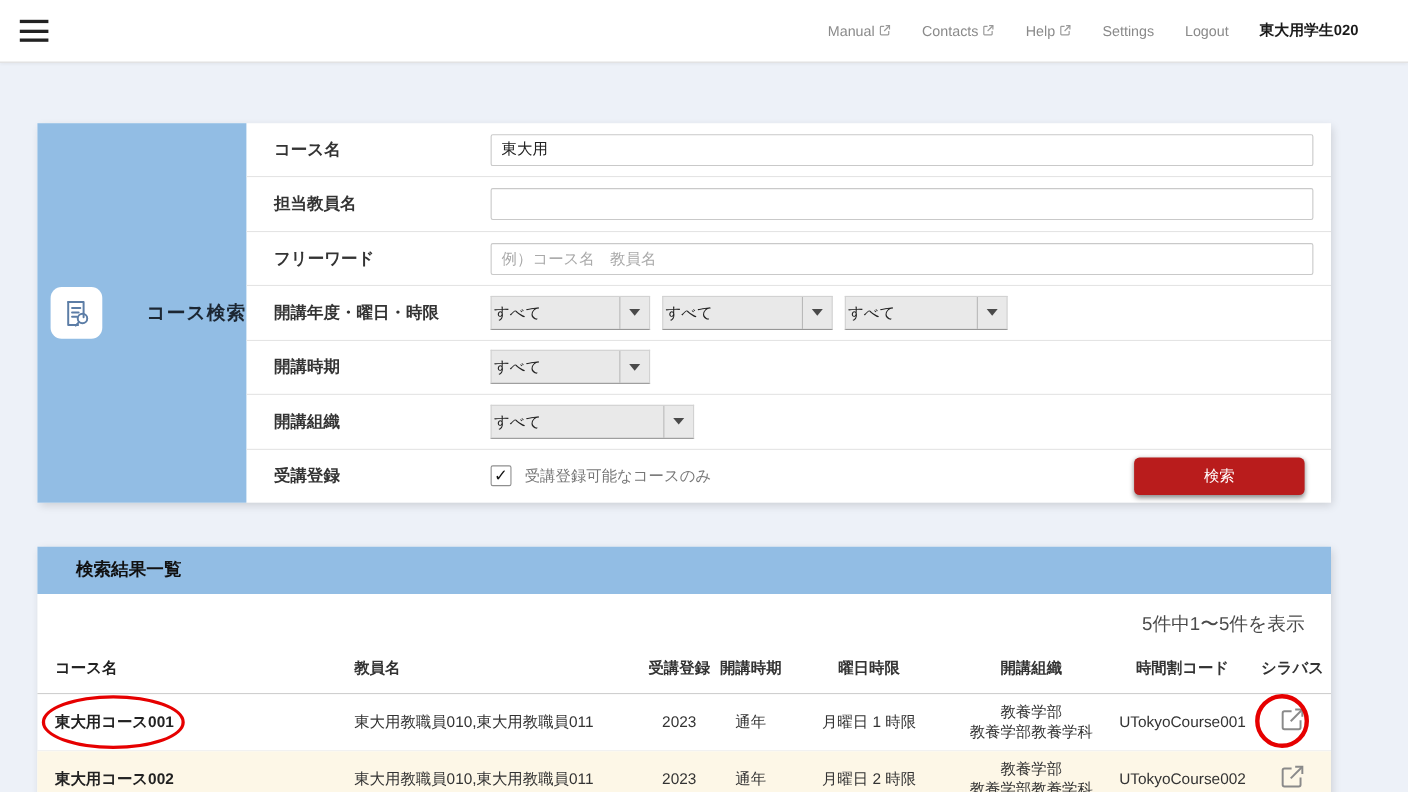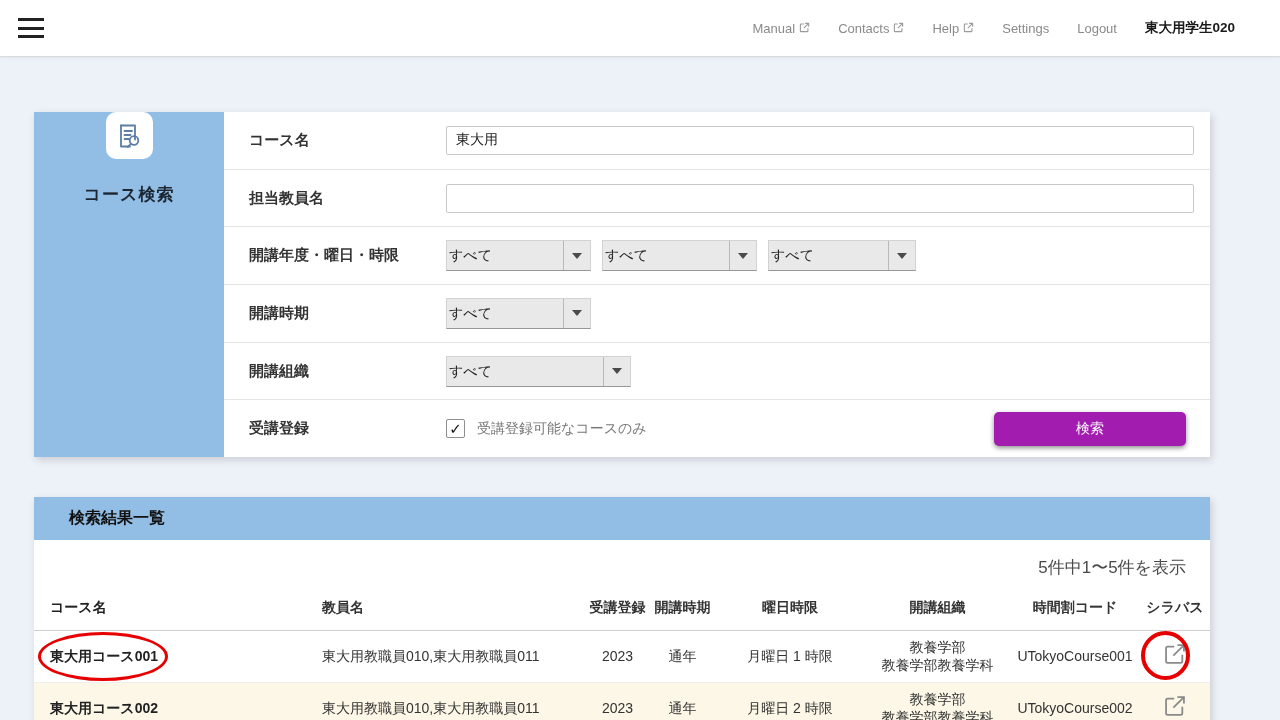--- a/index.html
+++ b/index.html
@@ -25,21 +25,21 @@
   .username { font-size:13.5px; font-weight:bold; color:#1a1a1a; }
 
   
   .search-panel {
     position:absolute; left:34px; top:112px; width:1176px; height:345px;
     background:#ffffff; box-shadow:2px 3px 8px rgba(0,0,0,.15);
     display:flex;
   }
   .search-side {
     width:190px; background:#92bde4; flex-shrink:0;
-    display:flex; flex-direction:column; align-items:center; justify-content:flex-start; gap:24px;
+    display:flex; flex-direction:row; align-items:center; justify-content:flex-end; gap:40px;
   }
   .side-icon {
     width:47px; height:47px; background:#ffffff; border-radius:10px;
     display:flex; align-items:center; justify-content:center;
   }
   .side-title { font-size:17px; font-weight:bold; color:#1c2733; letter-spacing:1px; }
 
   .search-form { flex:1; display:flex; flex-direction:column; }
   .form-row {
     display:flex; align-items:center; border-bottom:1px solid #e4e4e4;
@@ -65,22 +65,22 @@
   .sel.w1 { width:145px; } .sel.w2 { width:155px; } .sel.w3 { width:148px; } .sel.w4 { width:145px; } .sel.w5 { width:185px; }
 
   .checkbox {
     width:19px; height:19px; background:#fff; border:1px solid #8f8f8f; border-radius:2px;
     display:flex; align-items:center; justify-content:center; cursor:pointer; margin-right:12px;
   }
   .checkbox::after { content:"✓"; font-size:15px; font-weight:bold; color:#111; line-height:1; }
   .checkbox-label { font-size:14px; color:#777; }
 
   .search-btn {
-    margin-left:auto; margin-right:24px; width:192px; height:34px;
-    background:#a21caf; color:#ffffff; font-size:14px; border:none; border-radius:5px;
+    margin-left:auto; margin-right:24px; width:155px; height:34px;
+    background:#b91c1c; color:#ffffff; font-size:14px; border:none; border-radius:5px;
     box-shadow:0 2px 5px rgba(0,0,0,.45); cursor:pointer;
     font-family:"Liberation Sans","DejaVu Sans",sans-serif;
   }
 
   
   .results-panel {
     position:absolute; left:34px; top:497px; width:1176px;
     background:#ffffff; box-shadow:2px 3px 8px rgba(0,0,0,.15);
   }
   .results-header {
@@ -167,20 +167,24 @@
   </div>
 
   <div class="search-form">
     <div class="form-row">
       <div class="form-label">コース名</div>
       <input class="text-input" type="text" value="東大用" style="">
     </div>
     <div class="form-row">
       <div class="form-label">担当教員名</div>
       <input class="text-input" type="text" value="" style="">
+    </div>
+    <div class="form-row">
+      <div class="form-label">フリーワード</div>
+      <input class="text-input" type="text" placeholder="例）コース名　教員名" style="">
     </div>
     <div class="form-row">
       <div class="form-label">開講年度・曜日・時限</div>
       <div class="sel-group">
         <div class="sel w1">
           <span class="txt">すべて</span>
           <span class="arr">
               <span class="tri"></span>
             </span>
         </div>

